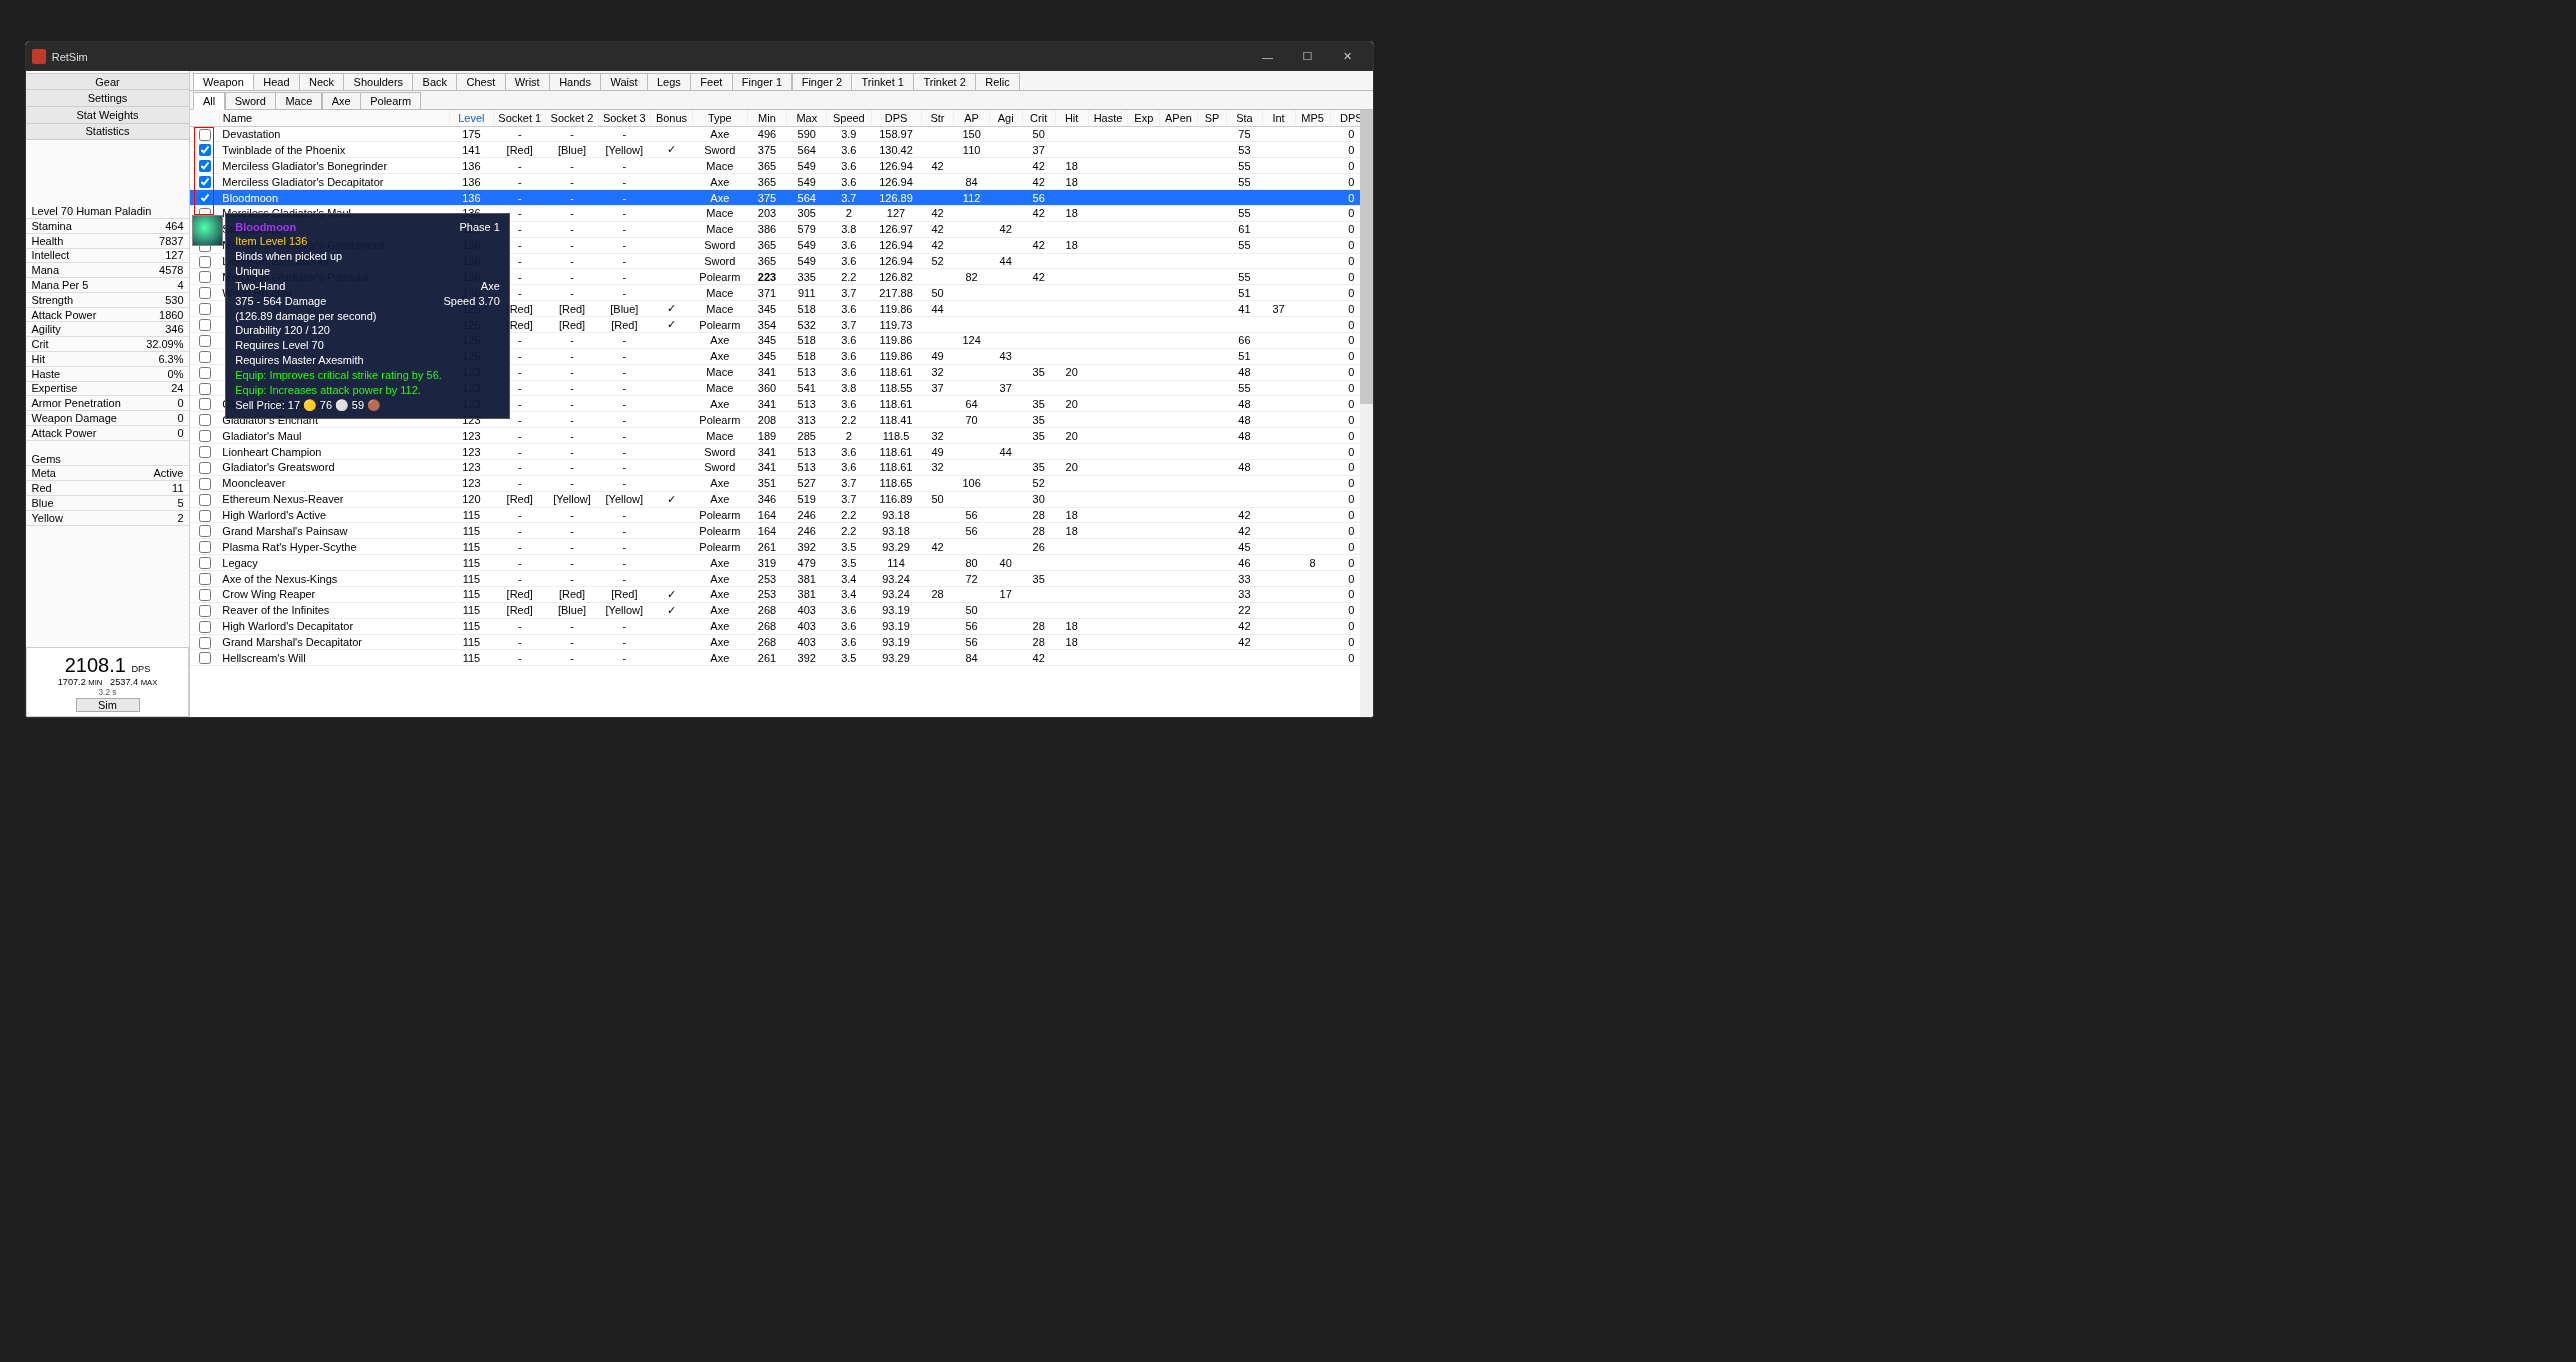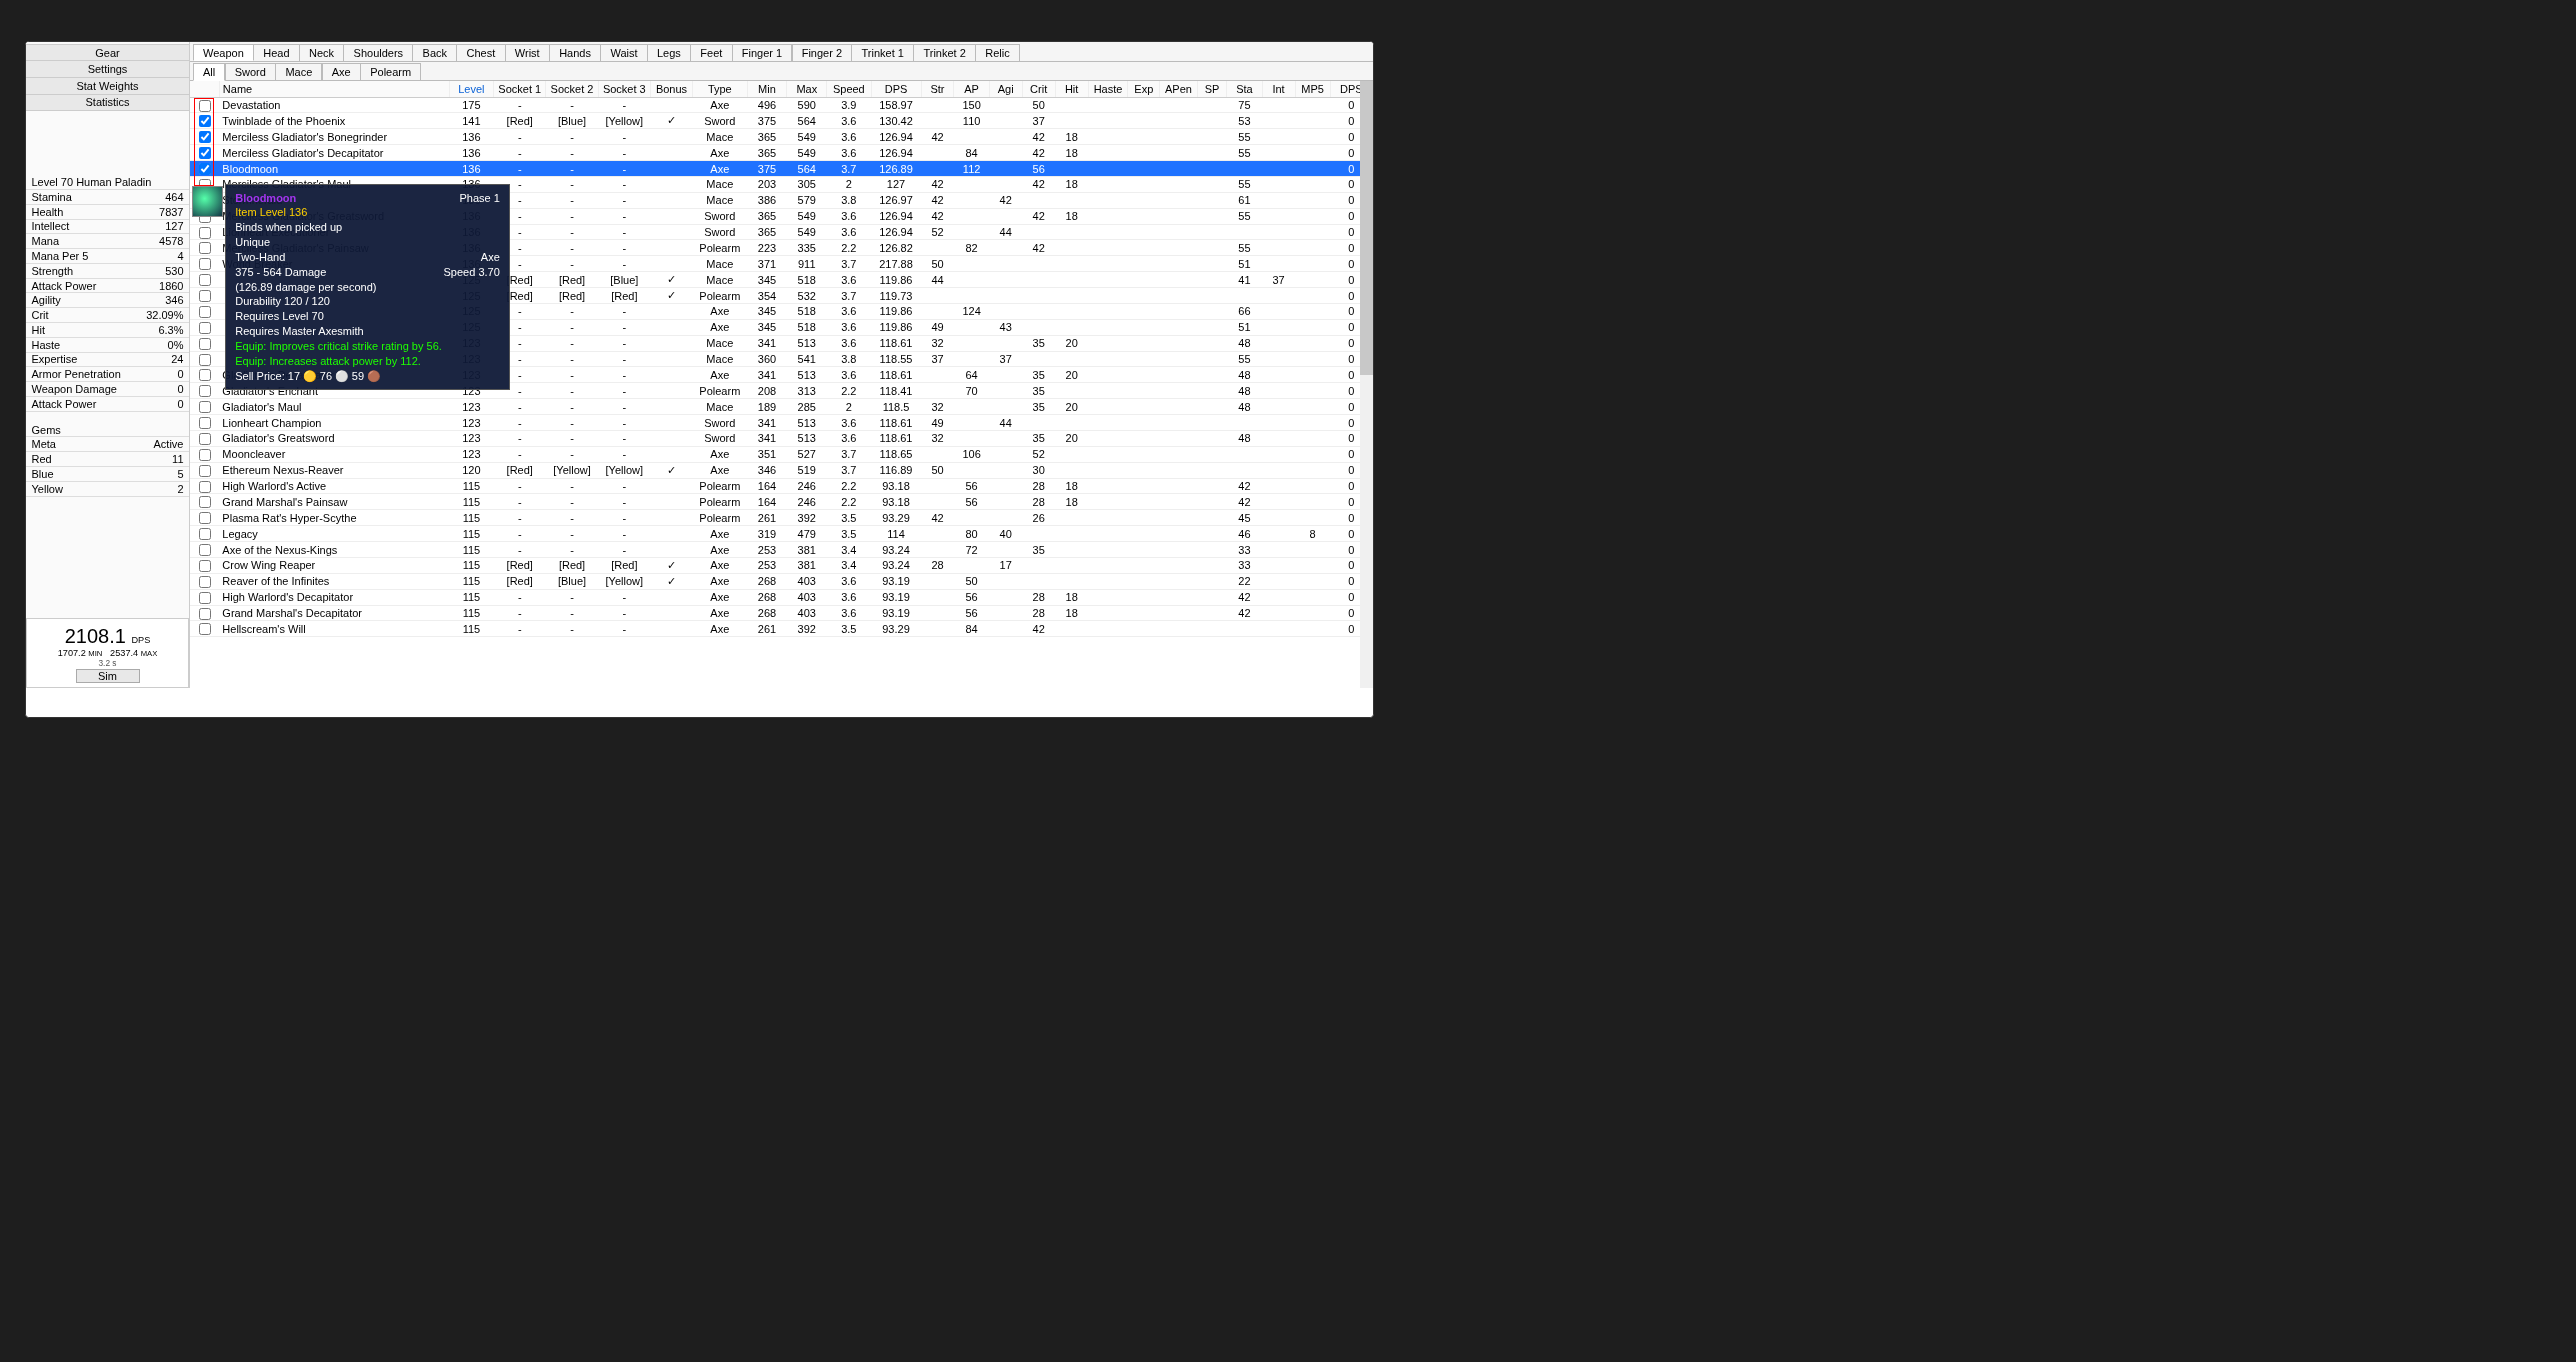--- a/index.html
+++ b/index.html
@@ -48,20 +48,27 @@
 .bottom-bar select { font-size: 11px; width: 175px; background: #eee; border: 0.9px solid #aaa; }
 .bottom-bar .sim-gear { margin-left: auto; padding: 1.8px 7.4px; background: #eee; border: 0.9px solid #aaa; }
 .scrollbar { position: absolute; right: 0; top: 0; width: 13px; height: 100%; background: #f0f0f0; }
 .scrollbar .thumb { position: absolute; top: 0; width: 100%; height: 294px; background: #c8c8c8; }
 input[type=checkbox] { width: 12px; height: 12px; vertical-align: middle; }
 </style>
 </head>
 <body>
 
 <div class="window">
+  <div class="titlebar">
+    <div class="app-icon"></div>
+    <div class="title">RetSim</div>
+    <div class="win-btn">—</div>
+    <div class="win-btn">☐</div>
+    <div class="win-btn">✕</div>
+  </div>
   <div class="content">
     <div class="sidebar">
       <div id="nav-items">
           <div class="nav-btn">Gear</div>
           <div class="nav-btn">Settings</div>
           <div class="nav-btn">Stat Weights</div>
           <div class="nav-btn">Statistics</div>
         </div>
       <div class="spacer"></div>
       <div class="stat-hdr">Level 70 Human Paladin</div>
@@ -457,21 +464,21 @@
               </tr>
               <tr>
                 <td class="cb" style="width: 26px;"><input type="checkbox" style=""></td>
                 <td class="name" style="width: 202px;">Merciless Gladiator's Painsaw</td>
                 <td style="width: 39px;">136</td>
                 <td style="width: 46px;">-</td>
                 <td style="width: 46px;">-</td>
                 <td style="width: 46px;">-</td>
                 <td style="width: 37px;"></td>
                 <td style="width: 48px;">Polearm</td>
-                <td style="width: 35px;">223</td>
+                <td style="width: 35px; font-weight: bold;">223</td>
                 <td style="width: 35px;">335</td>
                 <td style="width: 39px;">2.2</td>
                 <td style="width: 44px;">126.82</td>
                 <td style="width: 29px;"></td>
                 <td style="width: 31px;">82</td>
                 <td style="width: 29px;"></td>
                 <td style="width: 29px;">42</td>
                 <td style="width: 29px;"></td>
                 <td style="width: 35px;"></td>
                 <td style="width: 28px;"></td>

